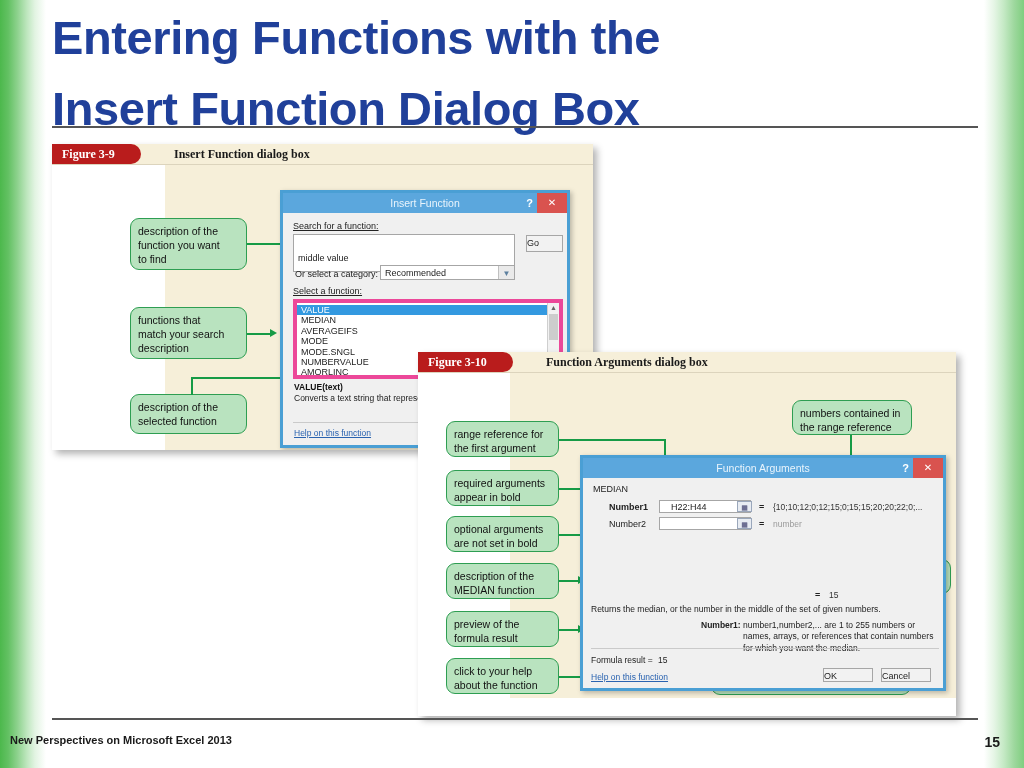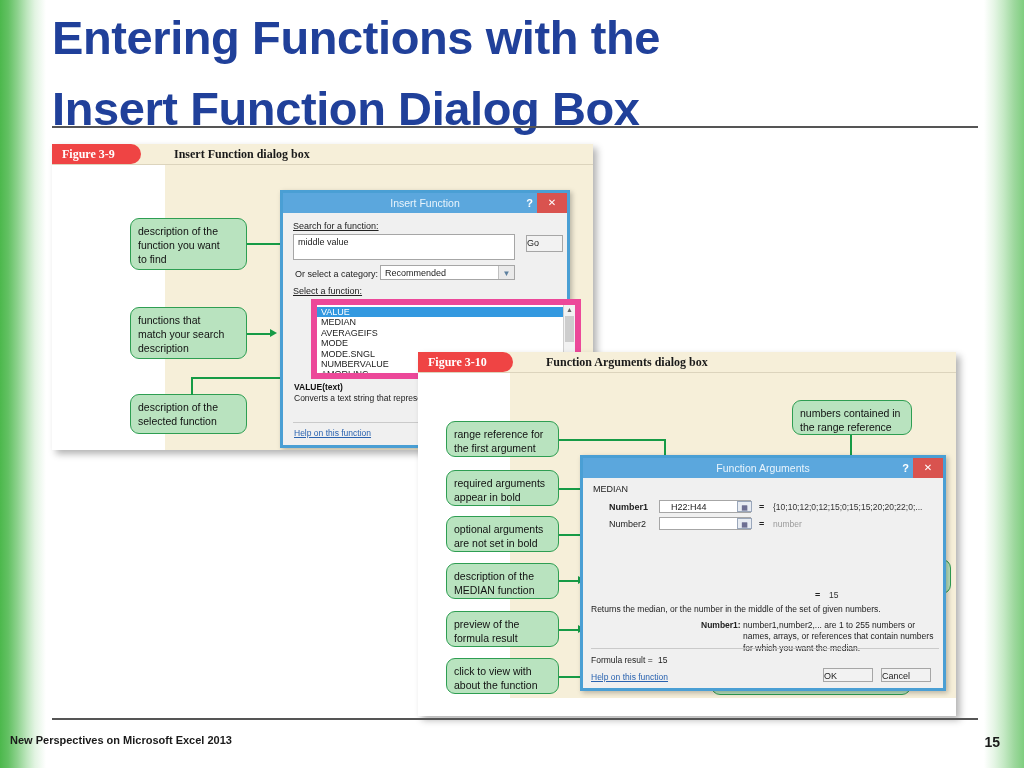--- a/index.html
+++ b/index.html
@@ -71,21 +71,21 @@
   }
   .fig-header {
     position: relative;
     height: 20px;
     background: #f6efd9;
     border-bottom: 1px solid #dcd4bd;
   }
   .fig-tab {
     position: absolute; left: 0; top: 0;
     height: 20px;
-    background: #ef4444;
+    background: #b91c1c;
     color: #ffffff;
     font-family: "Liberation Serif", serif;
     font-weight: bold;
     font-size: 12px;
     line-height: 20px;
     padding-left: 10px; padding-right: 26px;
     border-radius: 0 12px 12px 0;
   }
   .fig-caption {
     position: absolute;
@@ -166,21 +166,21 @@
 
   .lbl { position: absolute; font-size: 9px; color: #222222; }
   .lbl-u { text-decoration: underline; }
   .txtbox {
     position: absolute;
     background: #ffffff;
     border: 1px solid #a6a6a6;
     box-sizing: border-box;
     font-size: 9px;
     color: #222222;
-    padding: 2px 4px;
+    padding: 18px 4px;
   }
   .btn {
     position: absolute;
     background: #f2f2f2;
     border: 1px solid #a6a6a6;
     box-sizing: border-box;
     font-size: 9px;
     color: #222222;
     text-align: left;
     line-height: 15px;
@@ -196,24 +196,23 @@
   .combo-arrow {
     position: absolute; right: 0; top: 0; bottom: 0;
     width: 15px; background: #eaeaea;
     border-left: 1px solid #c0c0c0;
     color: #5c7f9e; font-size: 8px;
     text-align: center; line-height: 15px;
   }
   .listbox {
     position: absolute;
     background: #ffffff;
-    border: 6px solid #ec4899;
+    border: 4px solid #ec4899;
     box-sizing: border-box;
     overflow: hidden;
-    margin-left: 18px;
   }
   .listitem {
     font-size: 9px;
     color: #222222;
     padding: 0 0 0 4px;
     line-height: 10.4px;
     white-space: nowrap;
   }
   .listitem.sel { background: #3399e0; color: #ffffff; }
   .scrollbar {
@@ -355,21 +354,21 @@
       <div class="callout" style="left:28px; top:48px; width:113px; height:36px;">range reference for
 the first argument</div>
       <div class="callout" style="left:28px; top:97px; width:113px; height:36px;">required arguments
 appear in bold</div>
       <div class="callout" style="left:28px; top:143px; width:113px; height:36px;">optional arguments
 are not set in bold</div>
       <div class="callout" style="left:28px; top:190px; width:113px; height:36px;">description of the
 MEDIAN function</div>
       <div class="callout" style="left:28px; top:238px; width:113px; height:36px;">preview of the
 formula result</div>
-      <div class="callout" style="left:28px; top:285px; width:113px; height:36px;">click to view with
+      <div class="callout" style="left:28px; top:285px; width:113px; height:36px;">click to your help
 about the function</div>
 
       <div class="callout" style="left:374px; top:27px; width:120px; height:35px;">numbers contained in
 the range reference</div>
 
       <div class="callout" style="left:437px; top:186px; width:96px; height:35px;">preview of the
 function value</div>
 
       <div class="callout" style="left:293px; top:298px; width:200px; height:24px; padding-top:6px; text-align:center;">description of the selected argument</div>
 

